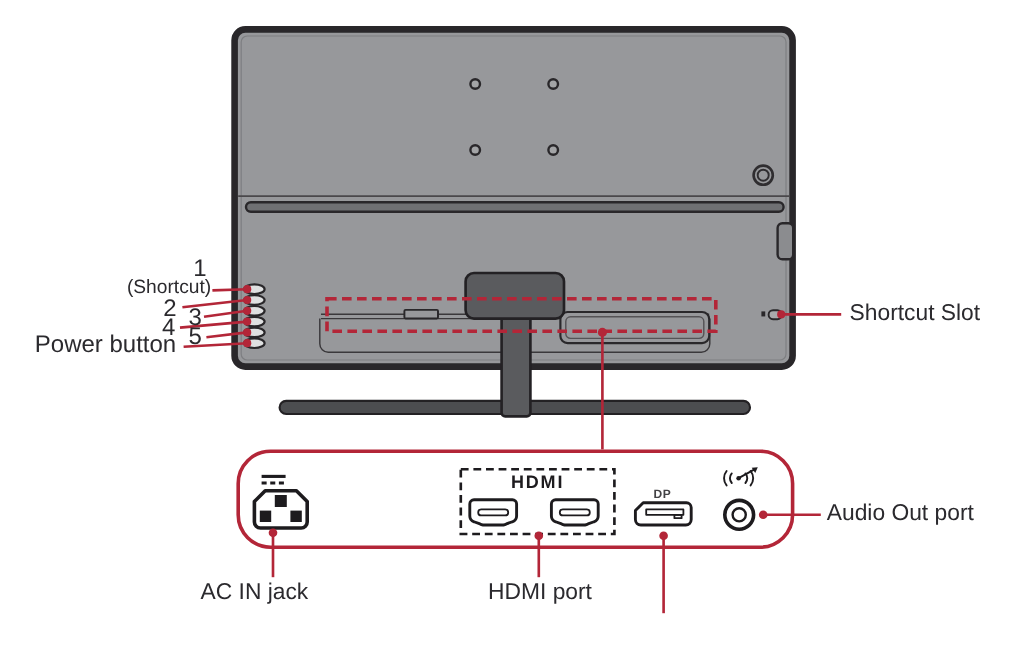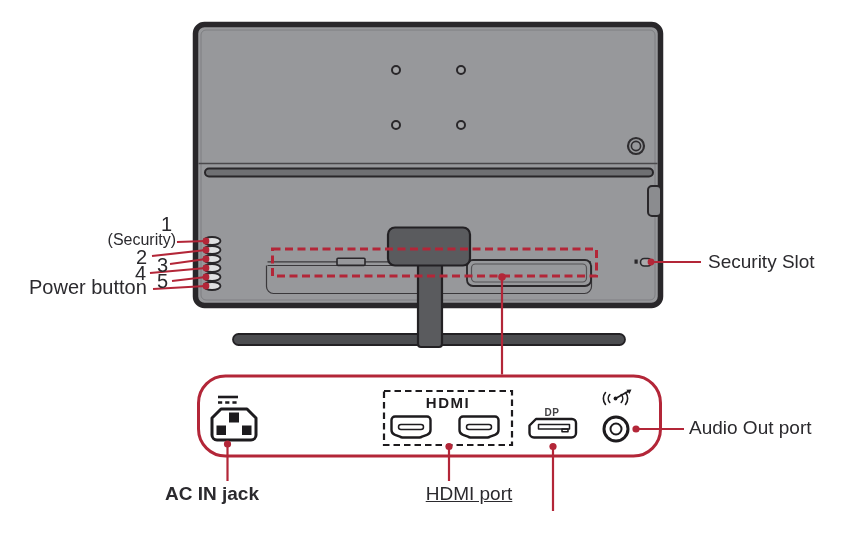--- a/index.html
+++ b/index.html
@@ -167,29 +167,29 @@
       <path class="ln-red" d="M449 446.5 V481"></path>
         <circle class="dot-red" cx="449" cy="446.5" r="3.6"></circle>
       <path class="ln-red" d="M553 446.5 V511"></path>
         <circle class="dot-red" cx="553" cy="446.5" r="3.6"></circle>
       <path class="ln-red" d="M636 429 H684"></path>
         <circle class="dot-red" cx="636" cy="429" r="3.6"></circle>
     </g>
   </svg>
 
   <div class="lbl num" style="left:161px;top:213px;">1</div>
-  <div class="lbl small right" style="left:176px;top:231px;">(Security)</div>
+  <div class="lbl small right" style="left:176px;top:231px;">(Shortcut)</div>
   <div class="lbl num" style="left:136px;top:246px;">2</div>
   <div class="lbl num" style="left:157px;top:254px;">3</div>
   <div class="lbl num" style="left:135px;top:262px;">4</div>
   <div class="lbl num" style="left:157px;top:270px;">5</div>
   <div class="lbl" style="left:29px;top:276px;font-size:20px;">Power button</div>
 
-  <div class="lbl" style="left:708px;top:251px;">Security Slot</div>
+  <div class="lbl" style="left:708px;top:251px;">Shortcut Slot</div>
   <div class="lbl" style="left:689px;top:417px;">Audio Out port</div>
 
-  <div class="lbl center" style="left:212px;top:483px;font-weight:bold;">AC IN jack</div>
-  <div class="lbl center" style="left:469px;top:483px;text-decoration:underline;">HDMI port</div>
+  <div class="lbl center" style="left:212px;top:483px;">AC IN jack</div>
+  <div class="lbl center" style="left:450px;top:483px;">HDMI port</div>
 
   <div class="logo-hdmi" style="left:448px;top:394px;">HDMI</div>
   <div class="logo-dp" style="left:552px;top:391px;margin-top:16px;">DP</div>
 
 </div>
 
 </body></html>

